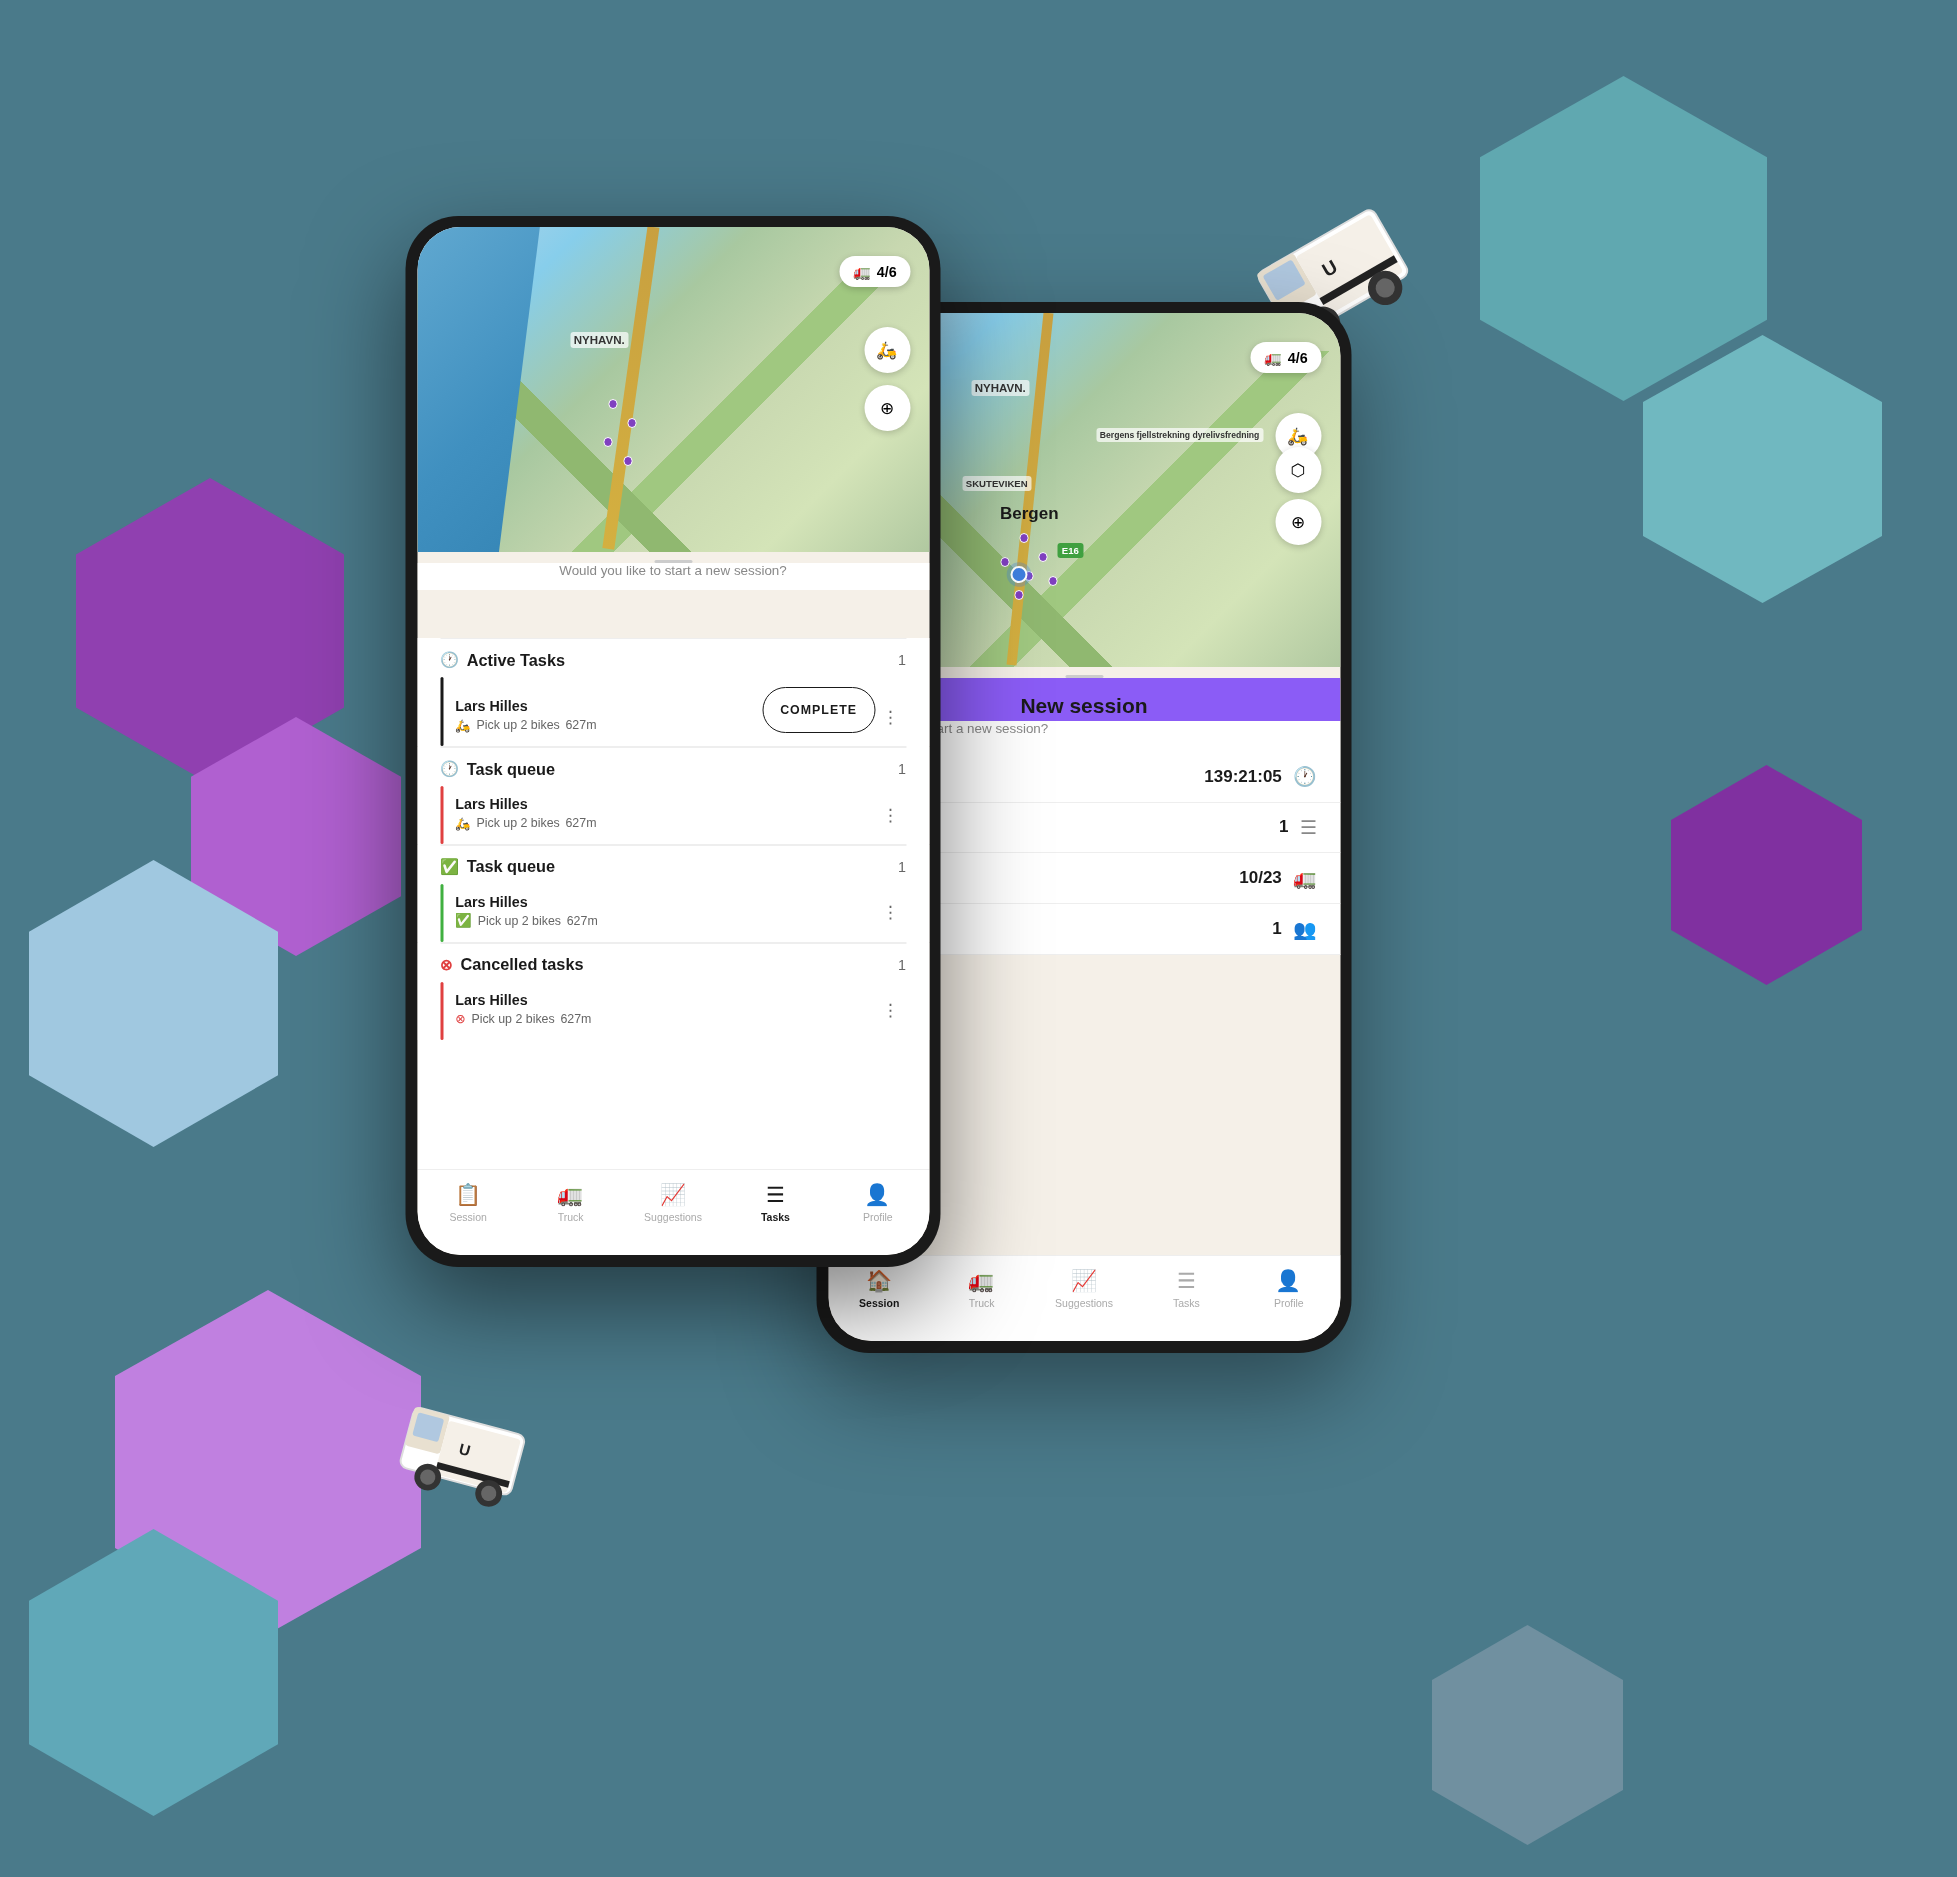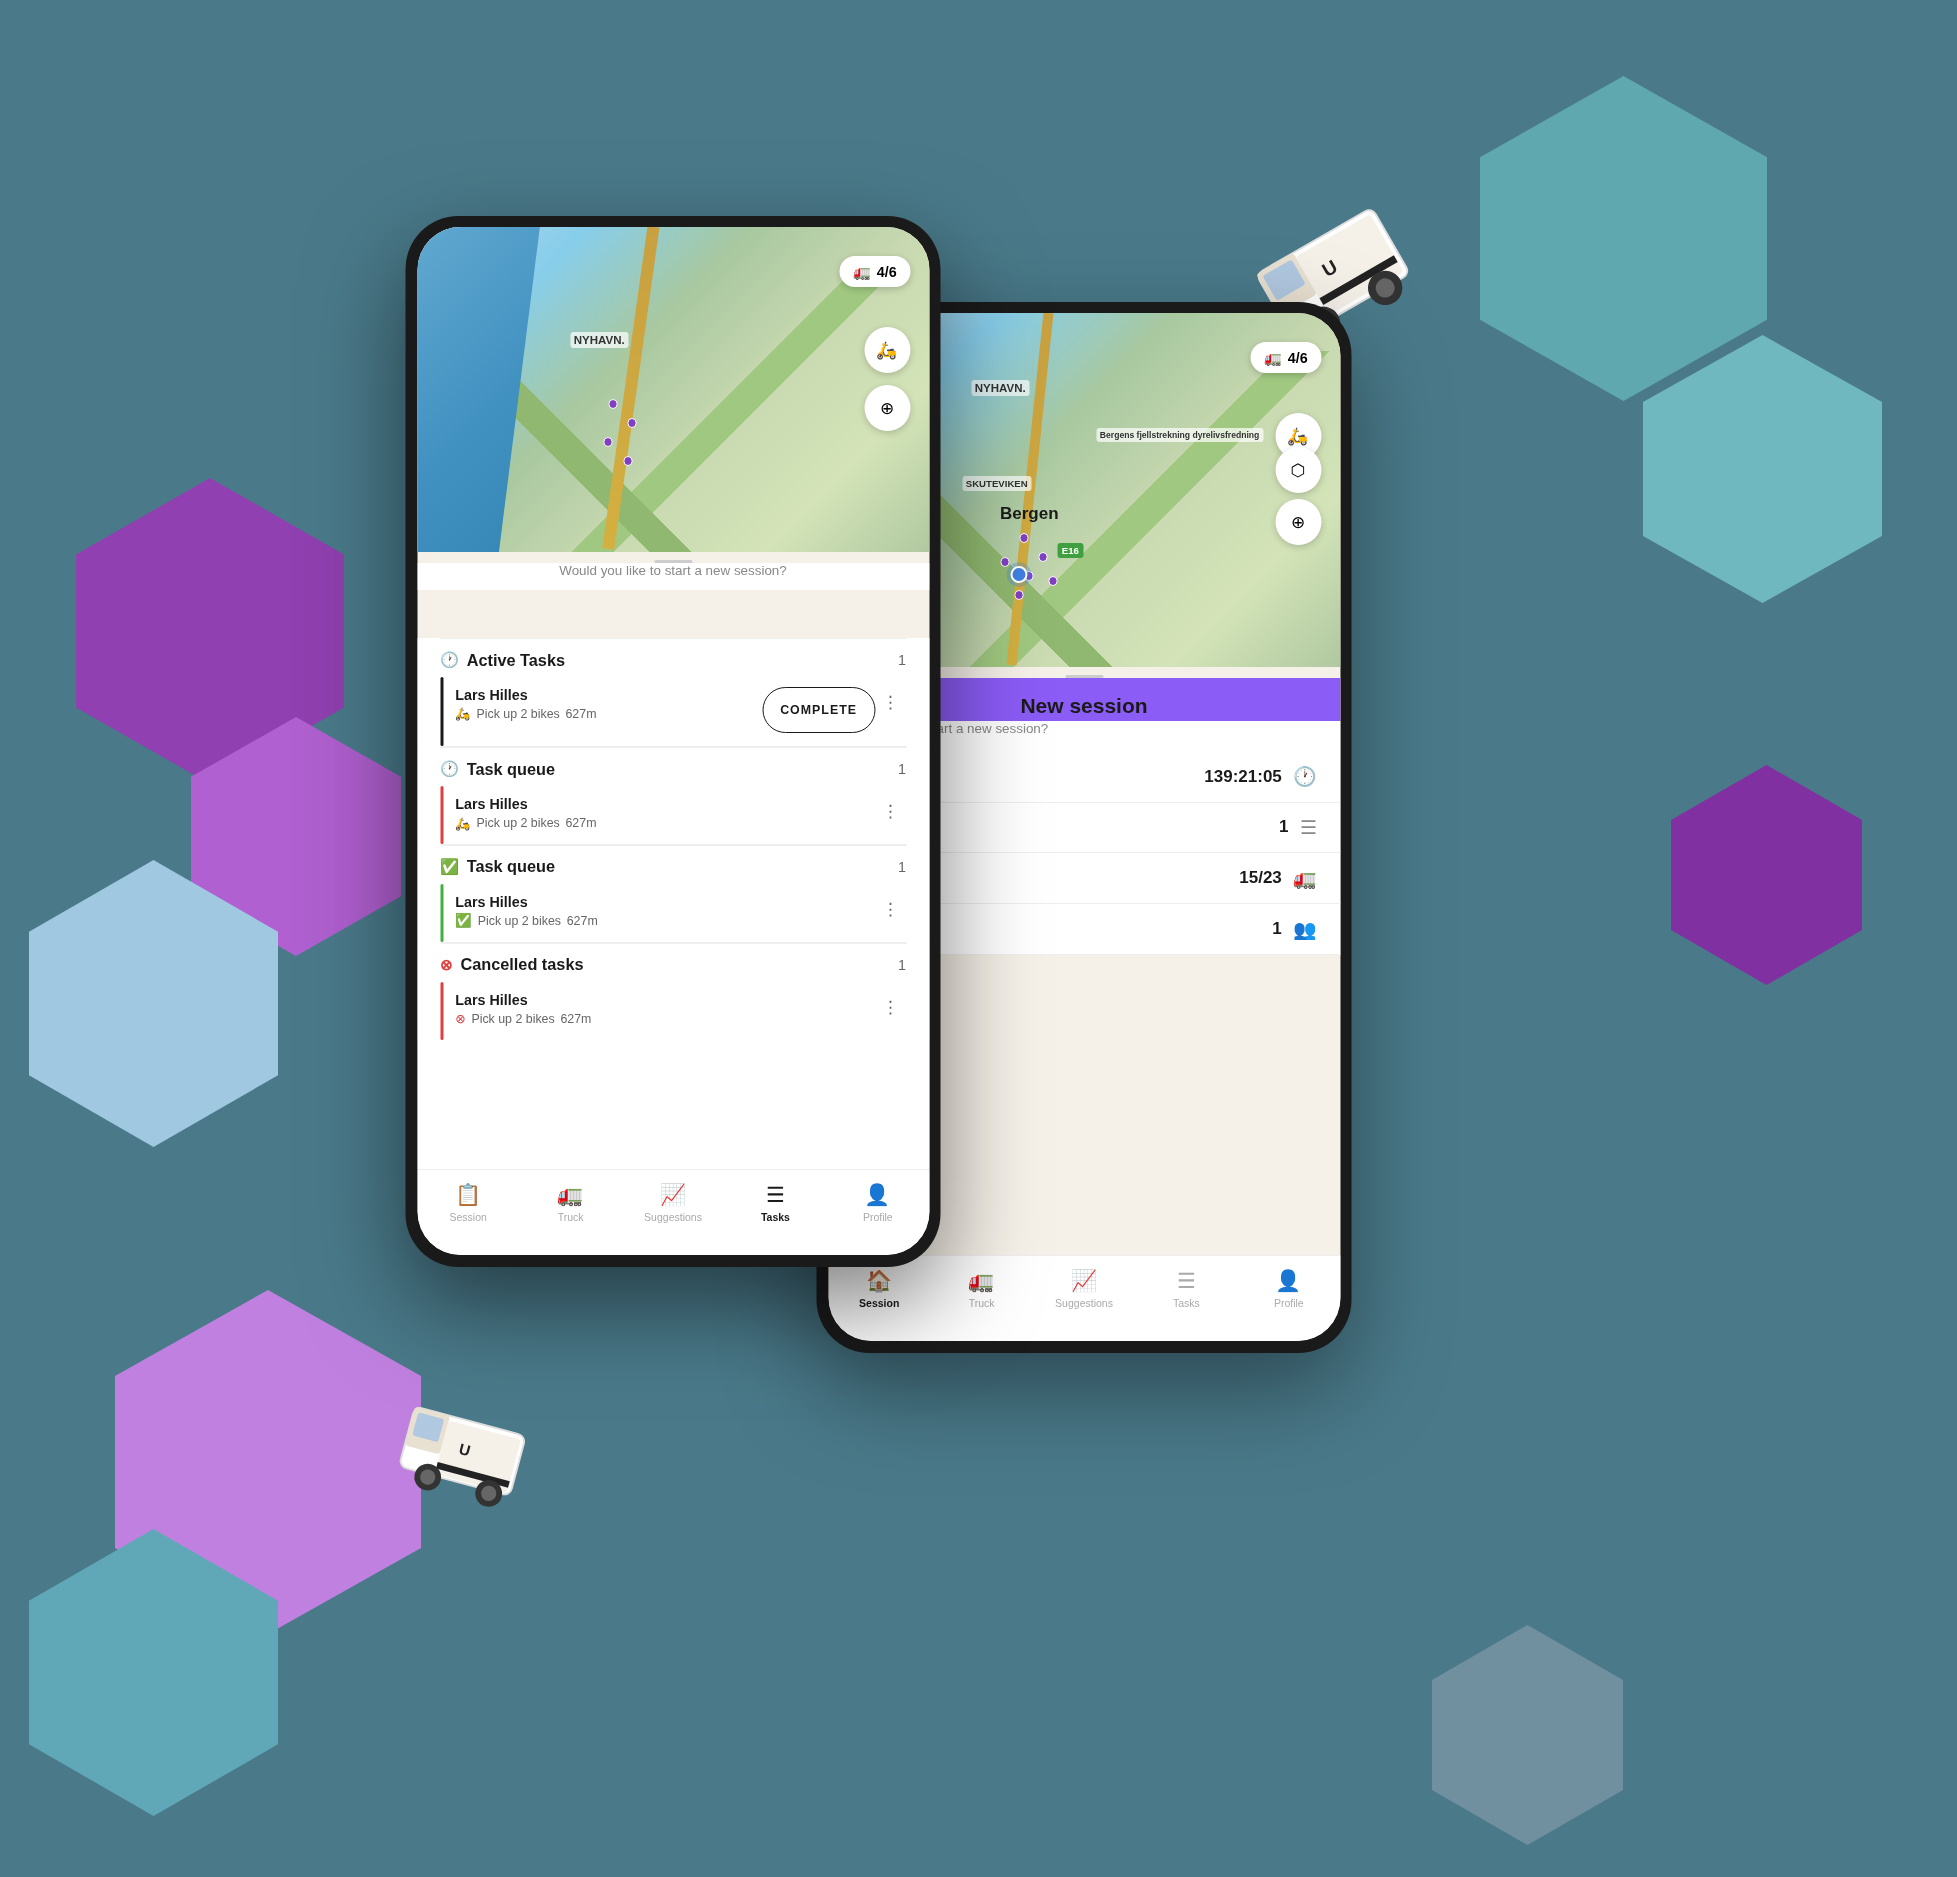--- a/index.html
+++ b/index.html
@@ -225,21 +225,21 @@
 
     .section-count {
       font-size: 14.3px;
       color: #666;
       font-weight: 500;
     }
 
     
     .task-item {
       display: flex;
-      align-items: flex-start;
+      align-items: flex-end;
       padding: 9.6px 0 13.4px;
       position: relative;
     }
 
     .task-info {
       flex: 1;
     }
 
     .task-name {
       font-size: 14.3px;
@@ -707,21 +707,21 @@
       </div>
 
       <div class="session-row">
         <div style="flex:1;"></div>
         <span class="session-value">1</span>
         <span class="session-icon" style="margin-left:11.5px;">☰</span>
       </div>
 
       <div class="session-row">
         <span style="font-size:14.3px;color:#888;flex:1;">oad</span>
-        <span class="session-value">15/23</span>
+        <span class="session-value">10/23</span>
         <span class="session-icon" style="margin-left:11.5px;">🚛</span>
       </div>
 
       <div class="session-row">
         <div style="flex:1;"></div>
         <span class="session-value">1</span>
         <span class="session-icon" style="margin-left:11.5px;">👥</span>
       </div>
 
       

